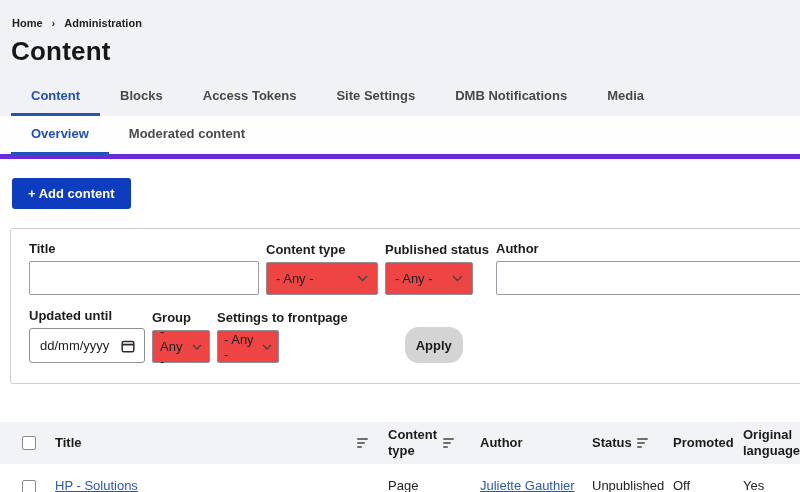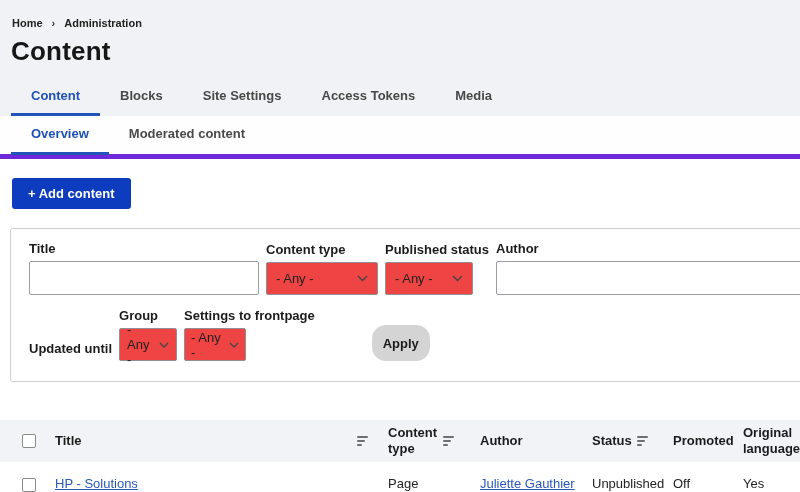--- a/index.html
+++ b/index.html
@@ -87,22 +87,23 @@
 <div class="header-zone">
   <div class="breadcrumb">
     <span>Home</span>
     <span class="sep">›</span>
     <span>Administration</span>
   </div>
   <h1 class="page-title">Content</h1>
   <div class="tabs-primary">
     <div class="tab active">Content</div>
     <div class="tab">Blocks</div>
+    <div class="tab">Access Tokens</div>
     <div class="tab">Site Settings</div>
-    <div class="tab">Access Tokens</div>
+    <div class="tab">DMB Notifications</div>
     <div class="tab">Media</div>
   </div>
 </div>
 
 <div class="tabs-secondary">
   <div class="tab2 active">Overview</div>
   <div class="tab2">Moderated content</div>
 </div>
 
 <button class="add-btn">+ Add content</button>
@@ -132,20 +133,27 @@
       </div>
     </div>
     <div class="field">
       <label>Author</label>
       <input class="text-input w-author" type="text" value="" style="">
     </div>
   </div>
   <div class="filter-row">
     <div class="field">
       <label>Updated until</label>
+      <div class="date-box">
+        <span>dd/mm/yyyy</span>
+        <svg width="14" height="14" viewBox="0 0 14 14">
+          <rect x="1.2" y="2.4" width="11.6" height="10.4" rx="1.6" fill="none" stroke="#2b2b2b" stroke-width="1.5"></rect>
+          <line x1="1.2" y1="5.6" x2="12.8" y2="5.6" stroke="#2b2b2b" stroke-width="1.8"></line>
+        </svg>
+      </div>
     </div>
     <div class="field">
       <label>Group</label>
       <div class="select-box w-group">
         <span>- Any -</span>
         <svg class="chevron" width="10" height="6" viewBox="0 0 10 6">
             <polyline points="1,1 5,5 9,1" fill="none" stroke="#444" stroke-width="1.3"></polyline>
           </svg>
       </div>
     </div>

